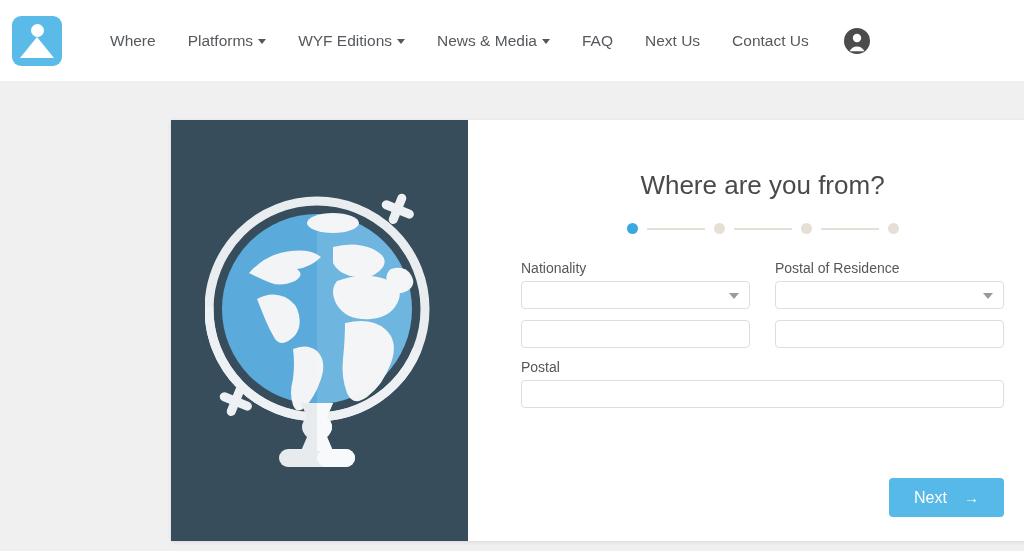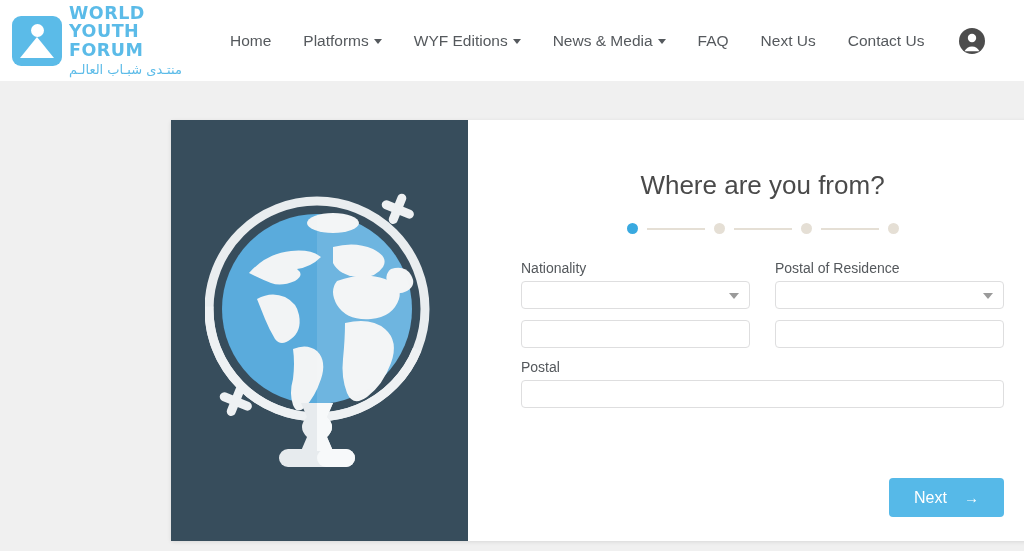--- a/index.html
+++ b/index.html
@@ -225,31 +225,25 @@
 </head>
 <body>
 
 <header class="site-header">
 
   <div class="logo-wrap">
     <div class="logo-mark">
       <span class="head"></span>
       <span class="body"></span>
     </div>
-    <div class="logo-text">
-      <span class="logo-word">WORLD</span>
-      <span class="logo-word">YOUTH</span>
-      <span class="logo-word">FORUM</span>
-      <span class="logo-arabic">منتـدى شبـاب العالـم</span>
-    </div>
   </div>
 
   <nav class="main-nav">
     <a class="nav-item">
-      <span>Home</span>
+      <span>Where</span>
     </a>
     <a class="nav-item">
       <span>Platforms</span>
       <span class="caret"></span>
     </a>
     <a class="nav-item">
       <span>WYF Editions</span>
       <span class="caret"></span>
     </a>
     <a class="nav-item">

